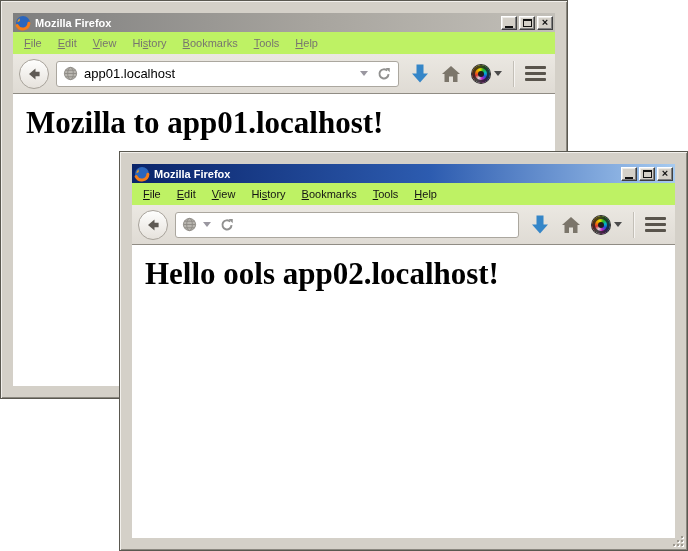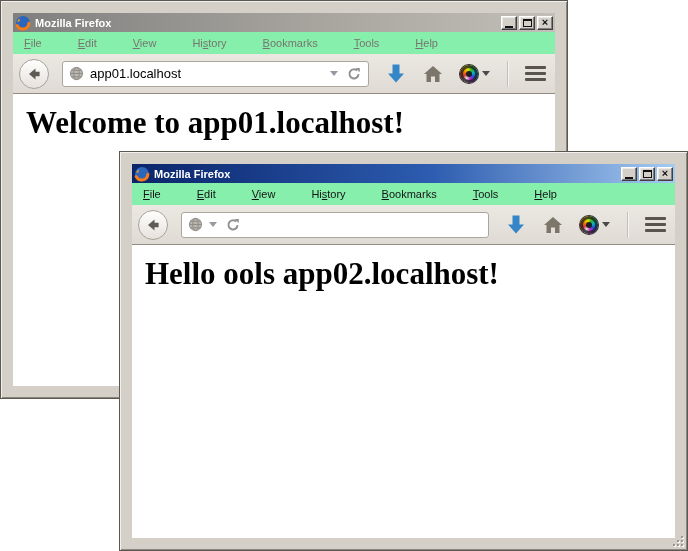--- a/index.html
+++ b/index.html
@@ -23,30 +23,30 @@
   .ctrl { width:16px; height:14px; background:#D4D0C8; border:1px solid;
           border-color:#FFFFFF #404040 #404040 #FFFFFF;
           box-shadow: inset -1px -1px 0 #808080, inset 1px 1px 0 #ECEAE6;
           display:flex; align-items:center; justify-content:center;
           font-size:10px; font-weight:bold; color:#111; line-height:1; cursor:default; }
   .glyph-min { width:8px; height:2px; background:#111; margin-top:8px; }
   .glyph-max { width:9px; height:8px; border:1px solid #111; border-top-width:2px; }
   .glyph-close { font-size:11px; font-weight:bold; margin-top:-1px; }
 
   
-  .menubar { height:22px; flex:0 0 22px; background:#86efac; display:flex;
-             align-items:center; padding-left:3px; font-size:11px;gap:20px; }
+  .menubar { height:22px; flex:0 0 22px; background:#bef264; display:flex;
+             align-items:center; padding-left:3px; font-size:11px; }
   .menu-item { padding:4px 8px; white-space:nowrap; }
   .win1 .menu-item { color:#77756F; }
   .win2 .menu-item { color:#141414; }
   .menu-item u { text-decoration:underline; }
 
   
   .toolbar { height:40px; flex:0 0 40px; display:flex; align-items:center;
-             gap:17px; padding:0 9px 0 6px;
+             gap:11px; padding:0 9px 0 6px;
              background:linear-gradient(#EBE8E2,#DFDBD4);
              border-bottom:1px solid #908C84; }
   .back-btn { width:30px; height:30px; border-radius:50%; flex:0 0 30px;
               background:linear-gradient(#FEFEFD,#E6E2DC);
               border:1px solid #A8A39B; display:flex; align-items:center;
               justify-content:center; margin-right:-4px; }
   .urlbar { flex:1; min-width:0; height:26px; background:#fff;
             border:1px solid #ABA79F; border-radius:3px; display:flex;
             align-items:center; padding:0 7px 0 6px; gap:6px; }
   .url-text { font-size:13px; color:#000; flex:1; white-space:nowrap; overflow:hidden; }
@@ -162,21 +162,21 @@
     </div>
     <div class="tb-sep"></div>
     <div class="tb-btn hamburger">
       <b></b>
         <b></b>
         <b></b>
     </div>
   </div>
 
   <div class="content">
-    <h1>Welcome to app01.localhost!</h1>
+    <h1>Mozilla to app01.localhost!</h1>
   </div>
 </div>
 
 <div class="win win2">
   <div class="titlebar active">
     <span>
       <svg width="16" height="16" viewBox="0 0 16 16">
         <circle cx="8" cy="8" r="7" fill="#2B65BC"></circle>
         <path d="M2.2 10.6 A6.2 6.2 0 0 0 13.9 8.3" stroke="#F57C17" stroke-width="3" fill="none" stroke-linecap="round"></path>
         <path d="M4.6 3.2 C3.4 4.2 2.6 5.6 2.4 7.2 L4.8 6 Z" fill="#F59B17"></path>

